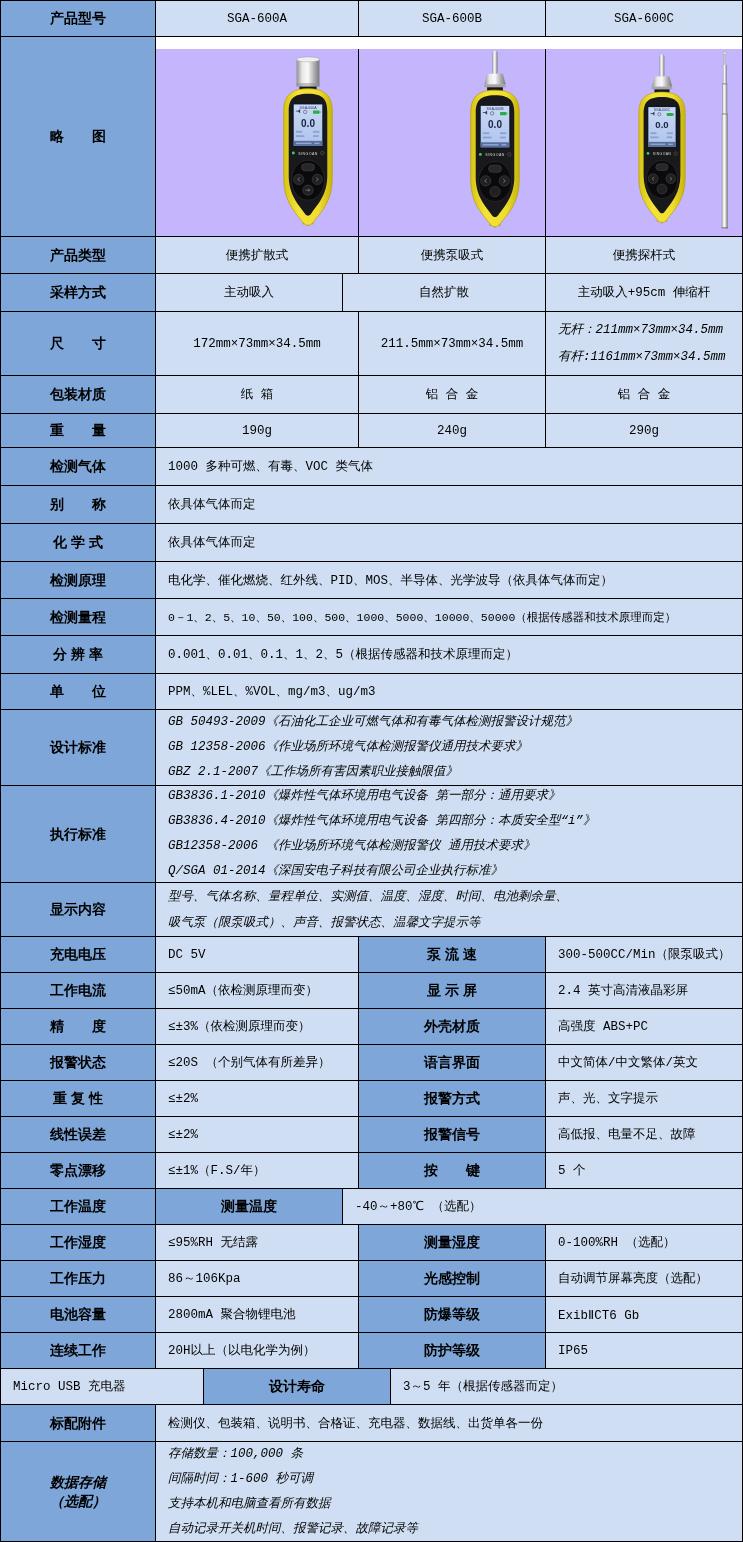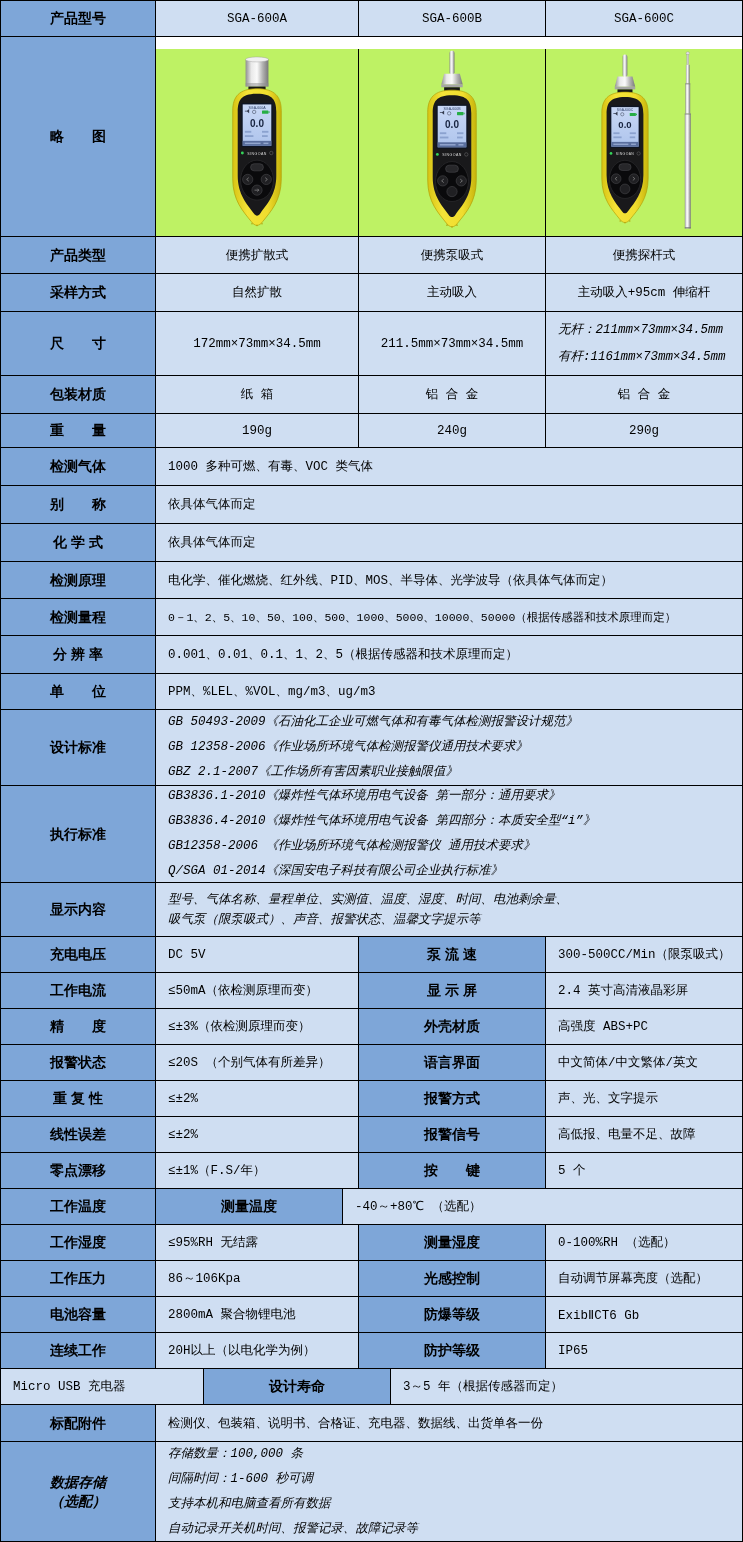--- a/index.html
+++ b/index.html
@@ -15,22 +15,22 @@
   .c3{width:187px;flex:none;}
   .c4{flex:1;}
   .span3{flex:1;}
   .lbl{background:#7ea6d8;font-weight:bold;font-size:14px;line-height:1.35;}
   .val{background:#cfdef2;font-size:12.5px;font-family:"Liberation Mono","DejaVu Sans Mono",monospace;}
   .val.left{justify-content:flex-start;text-align:left;padding:0 8px 0 12px;}
   .val.center{text-align:center;padding:0 4px;}
   .pre{white-space:pre-line;font-style:italic;}
   .nowrap{white-space:nowrap;}
   .lines{line-height:25px;}
-  .lines2{line-height:20px;}
-  .imgcell{background:#bef264;align-items:center;justify-content:center;margin-top:12px;}
+  .lines2{line-height:26px;}
+  .imgcell{background:#c4b5fd;align-items:center;justify-content:flex-end;margin-top:12px;}
   .dev{display:block;}
   svg text{font-family:"Liberation Sans",sans-serif;}
 </style>
 </head>
 <body>
 
 <svg width="0" height="0" style="position:absolute" aria-hidden="true">
   <defs>
     <linearGradient id="gradChrome" x1="0" y1="0" x2="1" y2="0">
       <stop offset="0" stop-color="#8f8f8f"></stop>
@@ -214,22 +214,22 @@
   </div>
 
   <div class="row" style="height:37px">
     <div class="cell c1 lbl">产品类型</div>
     <div class="cell c2 val center">便携扩散式</div>
     <div class="cell c3 val center">便携泵吸式</div>
     <div class="cell c4 val center">便携探杆式</div>
   </div>
   <div class="row" style="height:38px">
     <div class="cell c1 lbl">采样方式</div>
+    <div class="cell c3 val center">主动吸入</div>
     <div class="cell c2 val center">自然扩散</div>
-    <div class="cell c3 val center">主动吸入</div>
     <div class="cell c4 val center">主动吸入+95cm 伸缩杆</div>
   </div>
   <div class="row" style="height:64px">
     <div class="cell c1 lbl">尺　　寸</div>
     <div class="cell c2 val center">172mm×73mm×34.5mm</div>
     <div class="cell c3 val center">211.5mm×73mm×34.5mm</div>
     <div class="cell c4 val left pre" style="line-height:27px">无杆：211mm×73mm×34.5mm
 有杆:1161mm×73mm×34.5mm</div>
   </div>
   <div class="row" style="height:38px">

